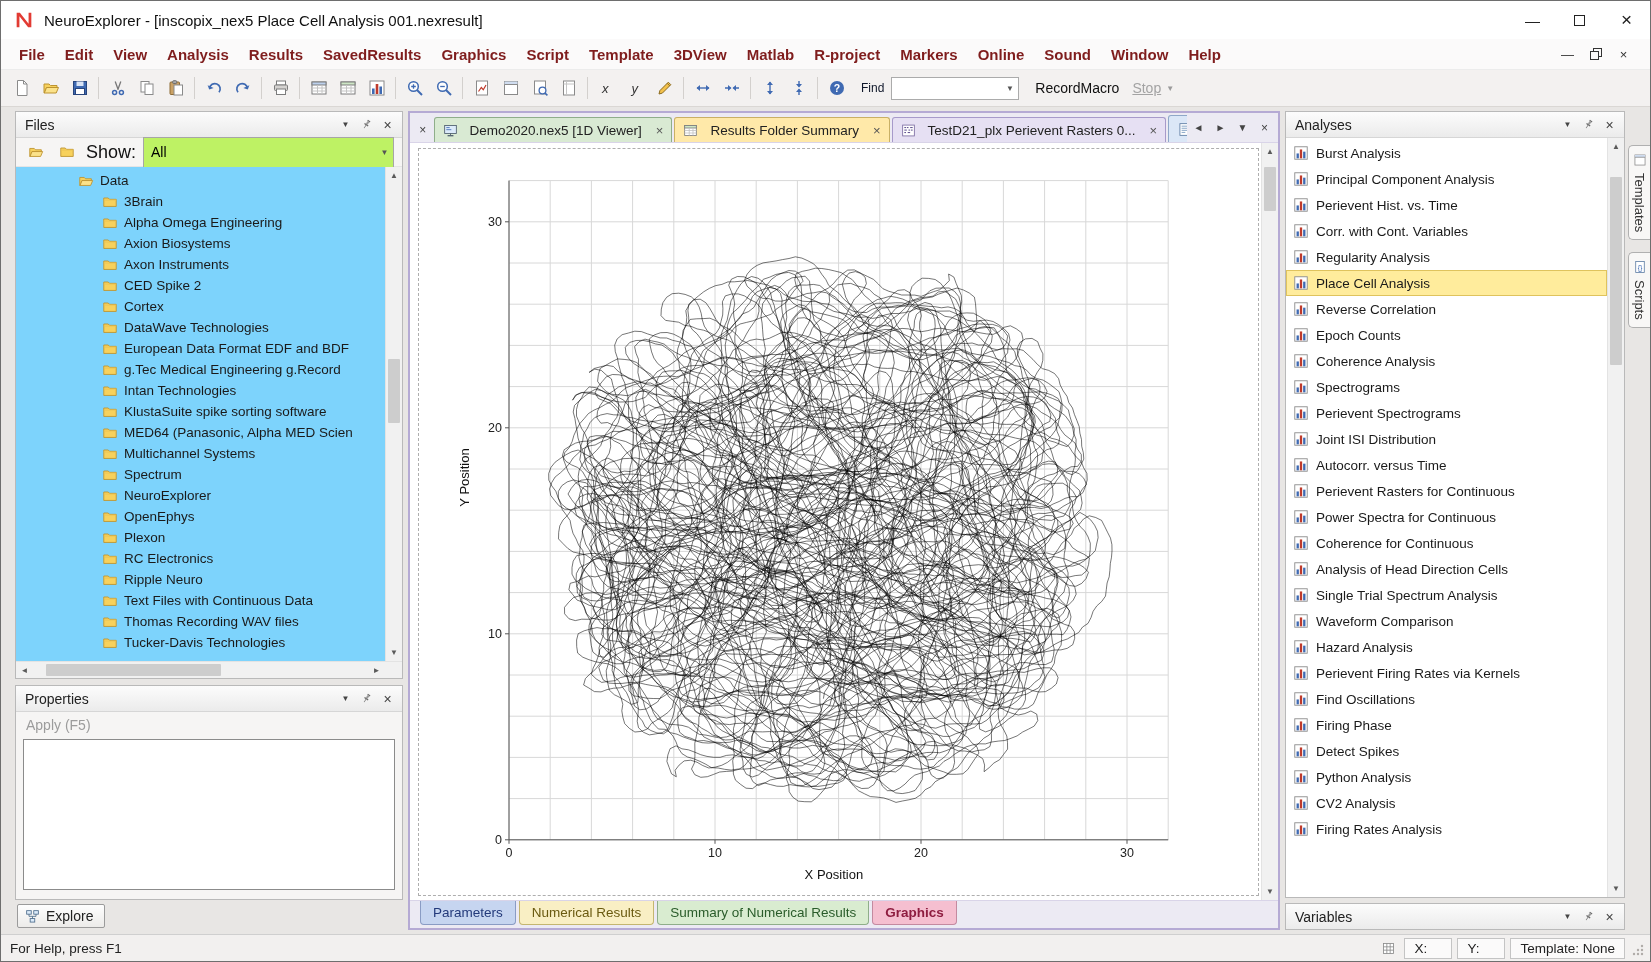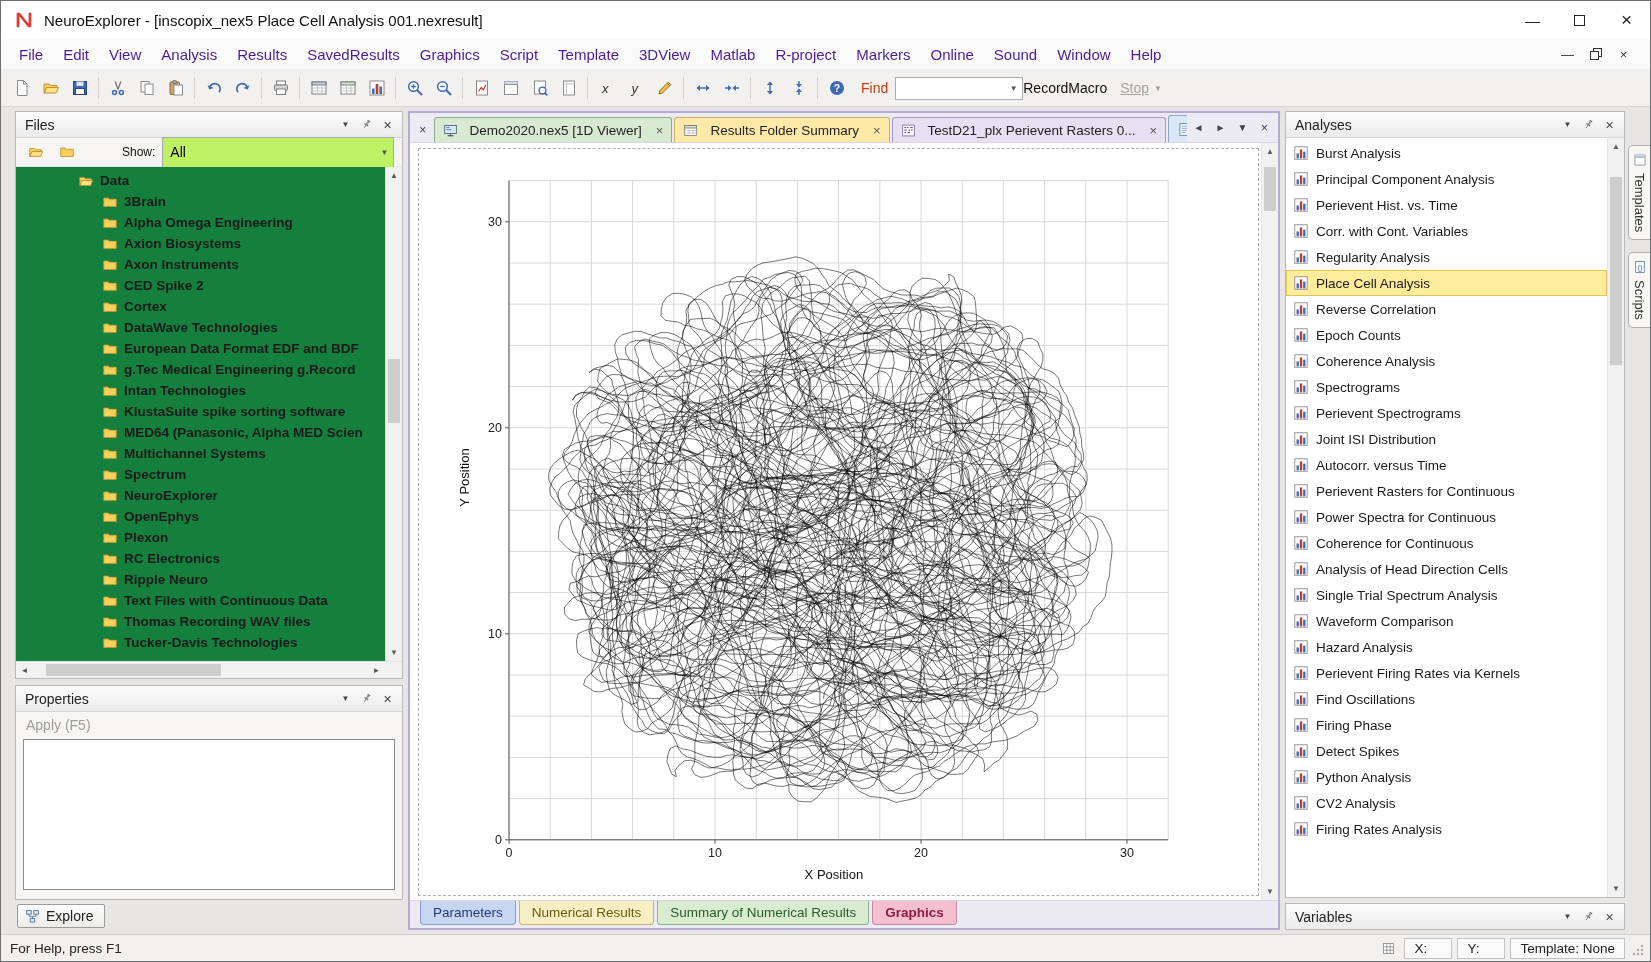--- a/index.html
+++ b/index.html
@@ -12,53 +12,53 @@
   .logo { width:22px; height:22px; margin-right:9px; }
   .title-text { font-size:15px; color:#101010; }
   .win-controls { margin-left:auto; display:flex; height:100%; }
   .win-btn { width:47px; display:flex; align-items:center; justify-content:center; color:#222; font-size:15px; }
   .maxbox { width:11px; height:11px; border:1px solid #222; display:inline-block; }
   .win-btn.close { font-size:19px; }
 
   
   .menubar { height:31px; flex:0 0 auto; background:#fbfafa; display:flex; align-items:center; padding:0 8px; border-bottom:1px solid #ececec; }
   #menu-items { display:flex; align-items:center; }
-  .menu-item { padding:5px 10px; font-size:15px; color:#4c1d95; cursor:default; }
+  .menu-item { padding:5px 10px; font-size:15px; color:#7f1d1d; cursor:default;font-weight:bold; }
   .mdi-controls { margin-left:auto; display:flex; gap:3px; padding-right:6px; }
   .mdi-btn { width:25px; height:20px; display:flex; align-items:center; justify-content:center; font-size:13px; color:#333; }
 
   
   .toolbar { height:37px; flex:0 0 auto; background:#f3f1f0; border-bottom:1px solid #dad7d4; display:flex; align-items:center; padding:0 6px; }
   #toolbar-icons { display:flex; align-items:center; }
   .tb-btn { width:29px; height:27px; display:flex; align-items:center; justify-content:center; border-radius:3px; }
   .tb-sep { width:1px; height:22px; background:#d3d0cd; margin:0 4px; }
   .find-area { display:flex; align-items:center; margin-left:10px; }
-  .find-label { font-size:14px; color:#c2410c; margin-right:7px; }
+  .find-label { font-size:12px; color:#0f172a; margin-right:7px; }
   .find-combo { width:128px; height:23px; border:1px solid #ababab; background:#fff; display:flex; align-items:center; }
   .find-combo input { flex:1; border:none; outline:none; height:100%; padding:0 5px; font-size:13px; font-family:inherit; min-width:0; }
   .combo-caret { width:17px; text-align:center; font-size:8px; color:#555; }
-  .record-macro { font-size:14px; color:#111; }
+  .record-macro { font-size:14px; color:#111; margin-left:16px; }
   .stop-label { font-size:14px; color:#a3a3a3; margin-left:13px;text-decoration:underline; }
   .stop-caret { font-size:8px; color:#9a9a9a; margin-left:5px; }
 
   
   .main { flex:1; display:flex; min-height:0; background:#e8e6e4; padding:4px 0 4px 14px; }
   .left-col { width:388px; flex:0 0 auto; display:flex; flex-direction:column; min-height:0; }
   .panel-header { height:26px; flex:0 0 auto; display:flex; align-items:center; padding:0 5px 0 9px; background:linear-gradient(#fcfcfc,#ebebeb); border-bottom:1px solid #d6d6d6; }
   .panel-title { flex:1; font-size:14px; color:#222; }
   .ph-btn { width:19px; height:19px; display:flex; align-items:center; justify-content:center; color:#444; font-size:8px; margin-left:2px; }
   .ph-btn.close { font-size:14px; }
 
   .files-panel { flex:1; border:1px solid #b9b9b9; background:#fff; display:flex; flex-direction:column; min-height:0; }
   .show-row { height:29px; flex:0 0 auto; display:flex; align-items:center; gap:7px; padding:0 8px; background:#f6f5f4; border-bottom:1px solid #e5e5e5; }
   .sr-btn { width:24px; height:23px; display:flex; align-items:center; justify-content:center; }
-  .show-label { font-size:12px; color:#111;margin-left:36px; }
+  .show-label { font-size:18px; color:#111; }
   .combo { flex:1; height:31px; border:1px solid #a6a6a6; background:#bef264; display:flex; align-items:center; padding-left:7px; font-size:14px; }
   .combo .combo-caret { margin-left:auto; }
-  .tree-area { flex:1; display:flex; min-height:0; background:#15803d;font-weight:bold; }
+  .tree-area { flex:1; display:flex; min-height:0; background:#7dd3fc; }
   #files-tree { flex:1; padding-top:3px; overflow:hidden; }
   .tree-row { height:21px; display:flex; align-items:center; gap:6px; padding-left:86px; font-size:13.5px; color:#1a1a1a; white-space:nowrap; overflow:hidden; }
   .tree-row.root { padding-left:62px; }
   .tree-row svg { flex:0 0 auto; }
 
   .vscroll { width:17px; flex:0 0 auto; background:#f1f1f1; border-left:1px solid #e3e3e3; display:flex; flex-direction:column; }
   .sb-btn { height:17px; flex:0 0 auto; display:flex; align-items:center; justify-content:center; font-size:8px; color:#5a5a5a; }
   .sb-track { flex:1; position:relative; }
   .sb-thumb { position:absolute; left:2px; right:2px; background:#cdcdcd; border-radius:1px; }
   .hscroll { height:17px; flex:0 0 auto; background:#f1f1f1; border-top:1px solid #e3e3e3; display:flex; }

